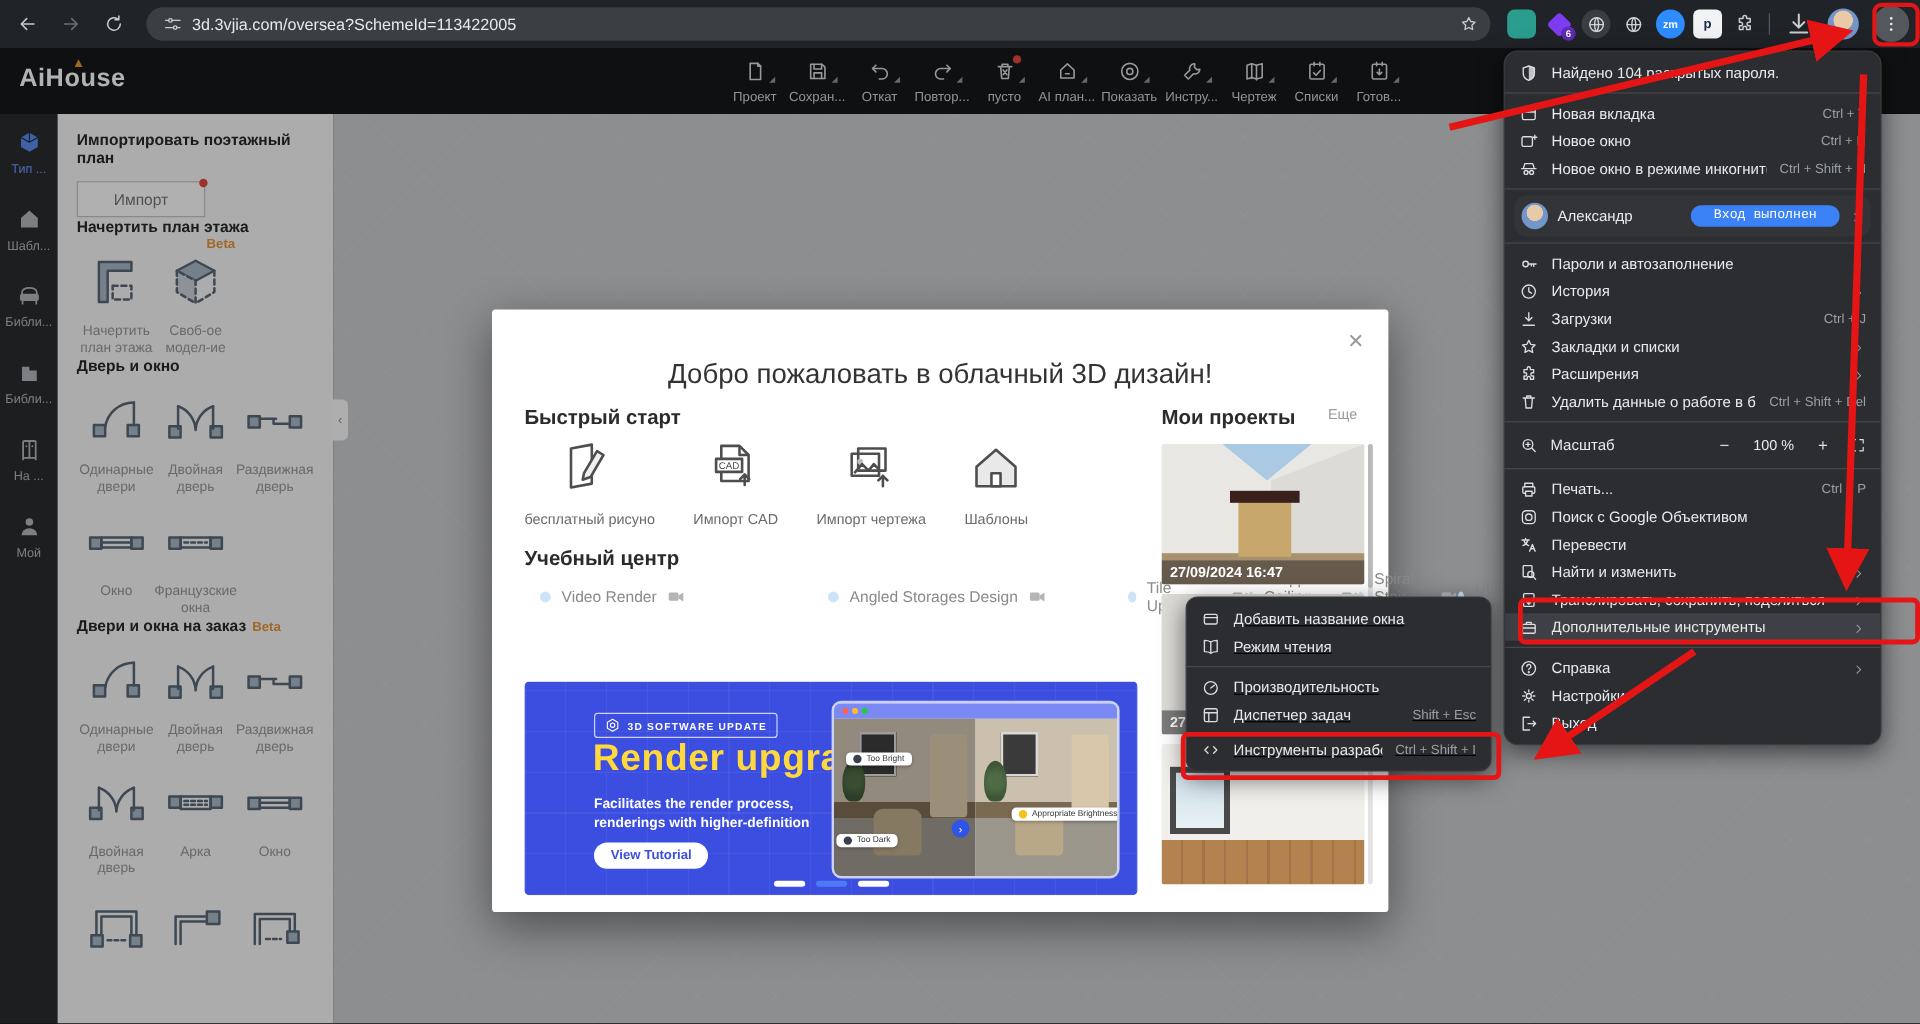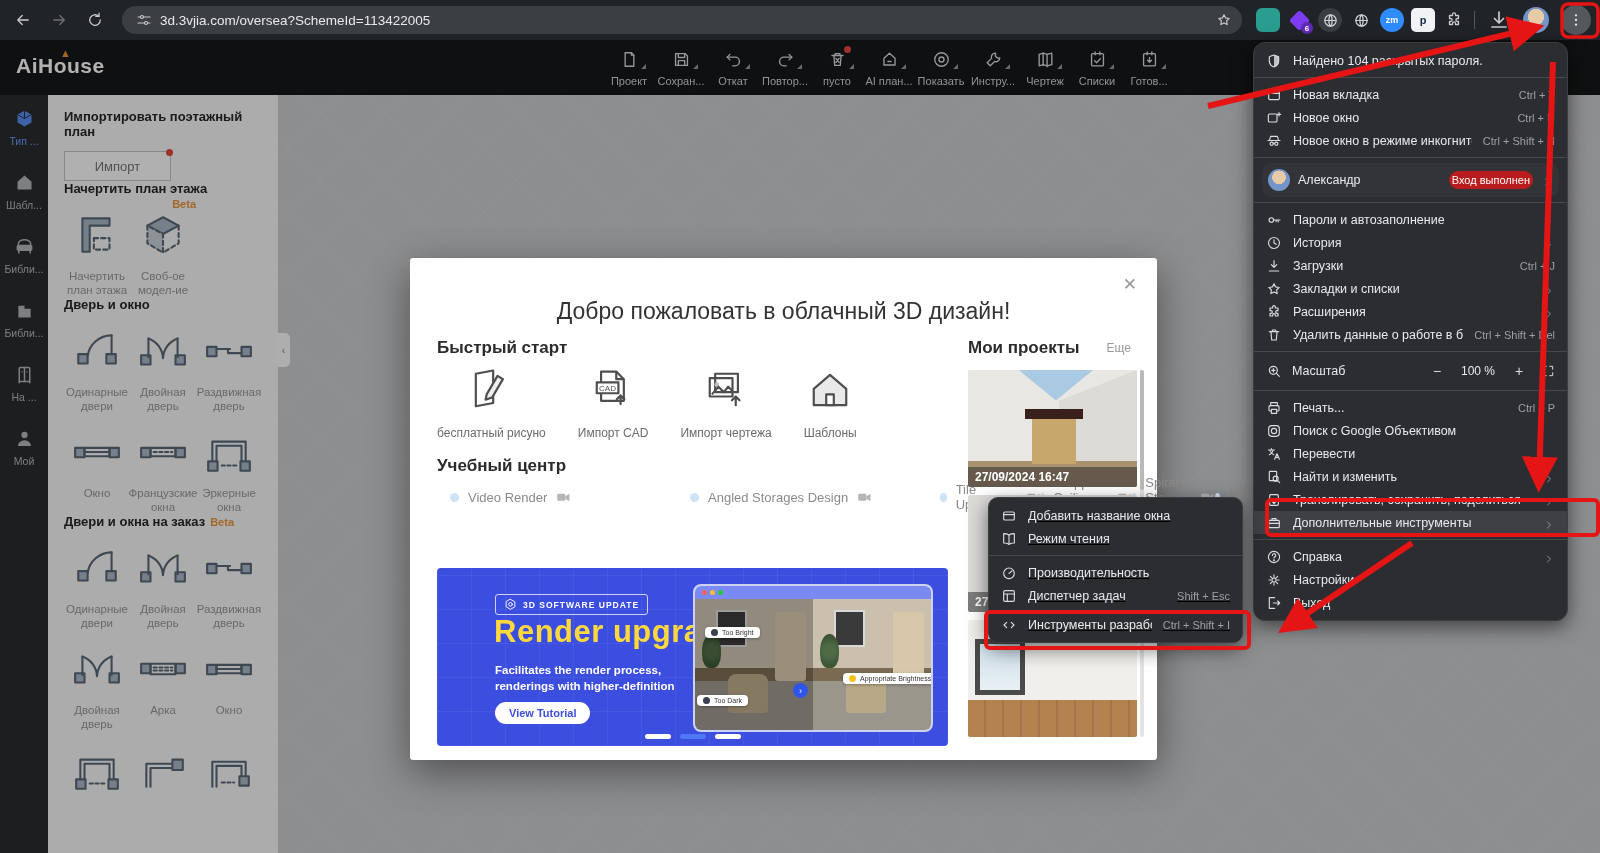--- a/index.html
+++ b/index.html
@@ -137,21 +137,21 @@
     display:flex;align-items:center;gap:4px;box-shadow:0 1px 3px rgba(0,0,0,.3);white-space:nowrap;z-index:3;}
   .bn-tag .tdot{width:7px;height:7px;border-radius:50%;background:#3b3f4d;}
   .bn-tag .tdot.yellow{background:#f4c21f;}
   #bn-nav{position:absolute;left:98px;top:84px;width:15px;height:15px;border-radius:50%;background:#2f55e8;
     color:#fff;font-size:9px;display:flex;align-items:center;justify-content:center;z-index:3;}
   #bn-bars{position:absolute;left:0;right:0;bottom:7px;display:flex;justify-content:center;gap:9px;}
   .bn-bar{width:26px;height:5px;border-radius:3px;background:#fff;}
   .bn-bar.active{background:#4d79f6;}
 
   
-  #pr-h{left:558px;top:80px;width:163px;display:flex;justify-content:space-between;align-items:center;}
+  #pr-h{left:558px;top:80px;width:163px;display:flex;justify-content:space-between;align-items:flex-start;}
   #pr-more{font-size:12px;color:#9a9a9a;font-weight:normal;}
   #thumbs{position:absolute;left:558px;top:112px;width:169px;display:flex;flex-direction:column;gap:8px;}
   .thumb{position:relative;width:169px;height:117px;background:#e8e7e3;overflow:hidden;border-radius:2px;}
   .ts{position:absolute;left:0;right:0;bottom:0;background:rgba(45,45,45,.55);color:#fff;
     font-size:12px;font-weight:bold;padding:3px 7px;}
   .v-corner .wl{position:absolute;left:0;top:0;width:58%;height:100%;background:#e9e7e2;
     clip-path:polygon(0 0,100% 26%,100% 100%,0 100%);}
   .v-corner .wr{position:absolute;right:0;top:0;width:46%;height:100%;background:#dddbd5;
     clip-path:polygon(0 26%,100% 0,100% 100%,0 100%);}
   .v-corner .sky{position:absolute;left:30%;top:0;width:44%;height:26%;background:#aac9e2;
@@ -181,21 +181,21 @@
   .m-chev{width:12px;height:12px;color:#9aa0a6;}
   .m-chev svg{width:100%;height:100%;}
   .m-div{height:1px;background:#47484c;margin:5px 0;}
   .m-gap{height:6px;}
   .m-row.hl{background:#3e4045;}
   #m-profile{margin:4px 8px;height:34px;background:#323438;border-radius:10px;display:flex;
     align-items:center;gap:8px;padding:0 6px;}
   #m-profile .pav{width:22px;height:22px;border-radius:50%;
     background:radial-gradient(circle at 50% 38%,#e8c9a8 0 38%,#7396c9 40% 100%);}
   #m-profile .pname{font-size:12.5px;color:#e8eaed;flex:1;}
-  #m-profile .pbadge{background:#b91c1c;color:#fff;font-size:11px;padding:3px 3px;border-radius:12px;white-space:nowrap;}
+  #m-profile .pbadge{background:#3b82f6;color:#fff;font-size:11px;padding:3px 19px;border-radius:12px;white-space:nowrap;font-family:Liberation Mono, monospace;}
   #m-zoom{height:28px;display:flex;align-items:center;padding:0 12px;gap:10px;}
   #m-zoom .icon{width:16px;height:16px;color:#dadce0;}
   #m-zoom .zlbl{font-size:12.5px;color:#e8eaed;flex:1;}
   .zbtn{width:20px;height:20px;border-radius:50%;color:#dadce0;display:flex;align-items:center;
     justify-content:center;font-size:14px;}
   .zval{font-size:12px;color:#e8eaed;width:42px;text-align:center;}
   #m-zoom .fs{width:14px;height:14px;color:#dadce0;margin-left:2px;}
 
   
   #annot{position:absolute;left:0;top:0;width:1600px;height:853px;z-index:50;pointer-events:none;}
@@ -535,30 +535,20 @@
           <span class="p-lbl">Окно</span>
         </div>
             <div class="p-item">
           <span class="p-ico"><svg viewBox="0 0 48 48" fill="none" stroke="#5a6876" stroke-width="2" stroke-linecap="round" stroke-linejoin="round">
                   <rect x="3" y="20" width="9" height="9" fill="#aab8c6"></rect>
                   <rect x="36" y="20" width="9" height="9" fill="#aab8c6"></rect>
                   <rect x="12" y="20" width="24" height="8"></rect>
                   <path d="M15 24h18" stroke-dasharray="3 2.5"></path>
                 </svg></span>
           <span class="p-lbl">Французские окна</span>
-        </div>
-            <div class="p-item">
-          <span class="p-ico"><svg viewBox="0 0 48 48" fill="none" stroke="#5a6876" stroke-width="2" stroke-linecap="round" stroke-linejoin="round">
-                  <path d="M8 38V14h32v24"></path>
-                  <path d="M12 38V18h24v20"></path>
-                  <rect x="4" y="33" width="9" height="9" fill="#aab8c6"></rect>
-                  <rect x="35" y="33" width="9" height="9" fill="#aab8c6"></rect>
-                  <path d="M17 37h14" stroke-dasharray="3 2.5"></path>
-                </svg></span>
-          <span class="p-lbl">Эркерные окна</span>
         </div>
           </div>
    </div>
         <div class="sec">
      <div class="sec-title">Двери и окна на заказ<span class="beta">Beta</span></div>
      <div class="p-row">
             <div class="p-item">
           <span class="p-ico"><svg viewBox="0 0 48 48" fill="none" stroke="#5a6876" stroke-width="2" stroke-linecap="round" stroke-linejoin="round">
                   <rect x="6" y="27" width="9" height="9" fill="#aab8c6"></rect>
                   <rect x="33" y="27" width="9" height="9" fill="#aab8c6"></rect>

